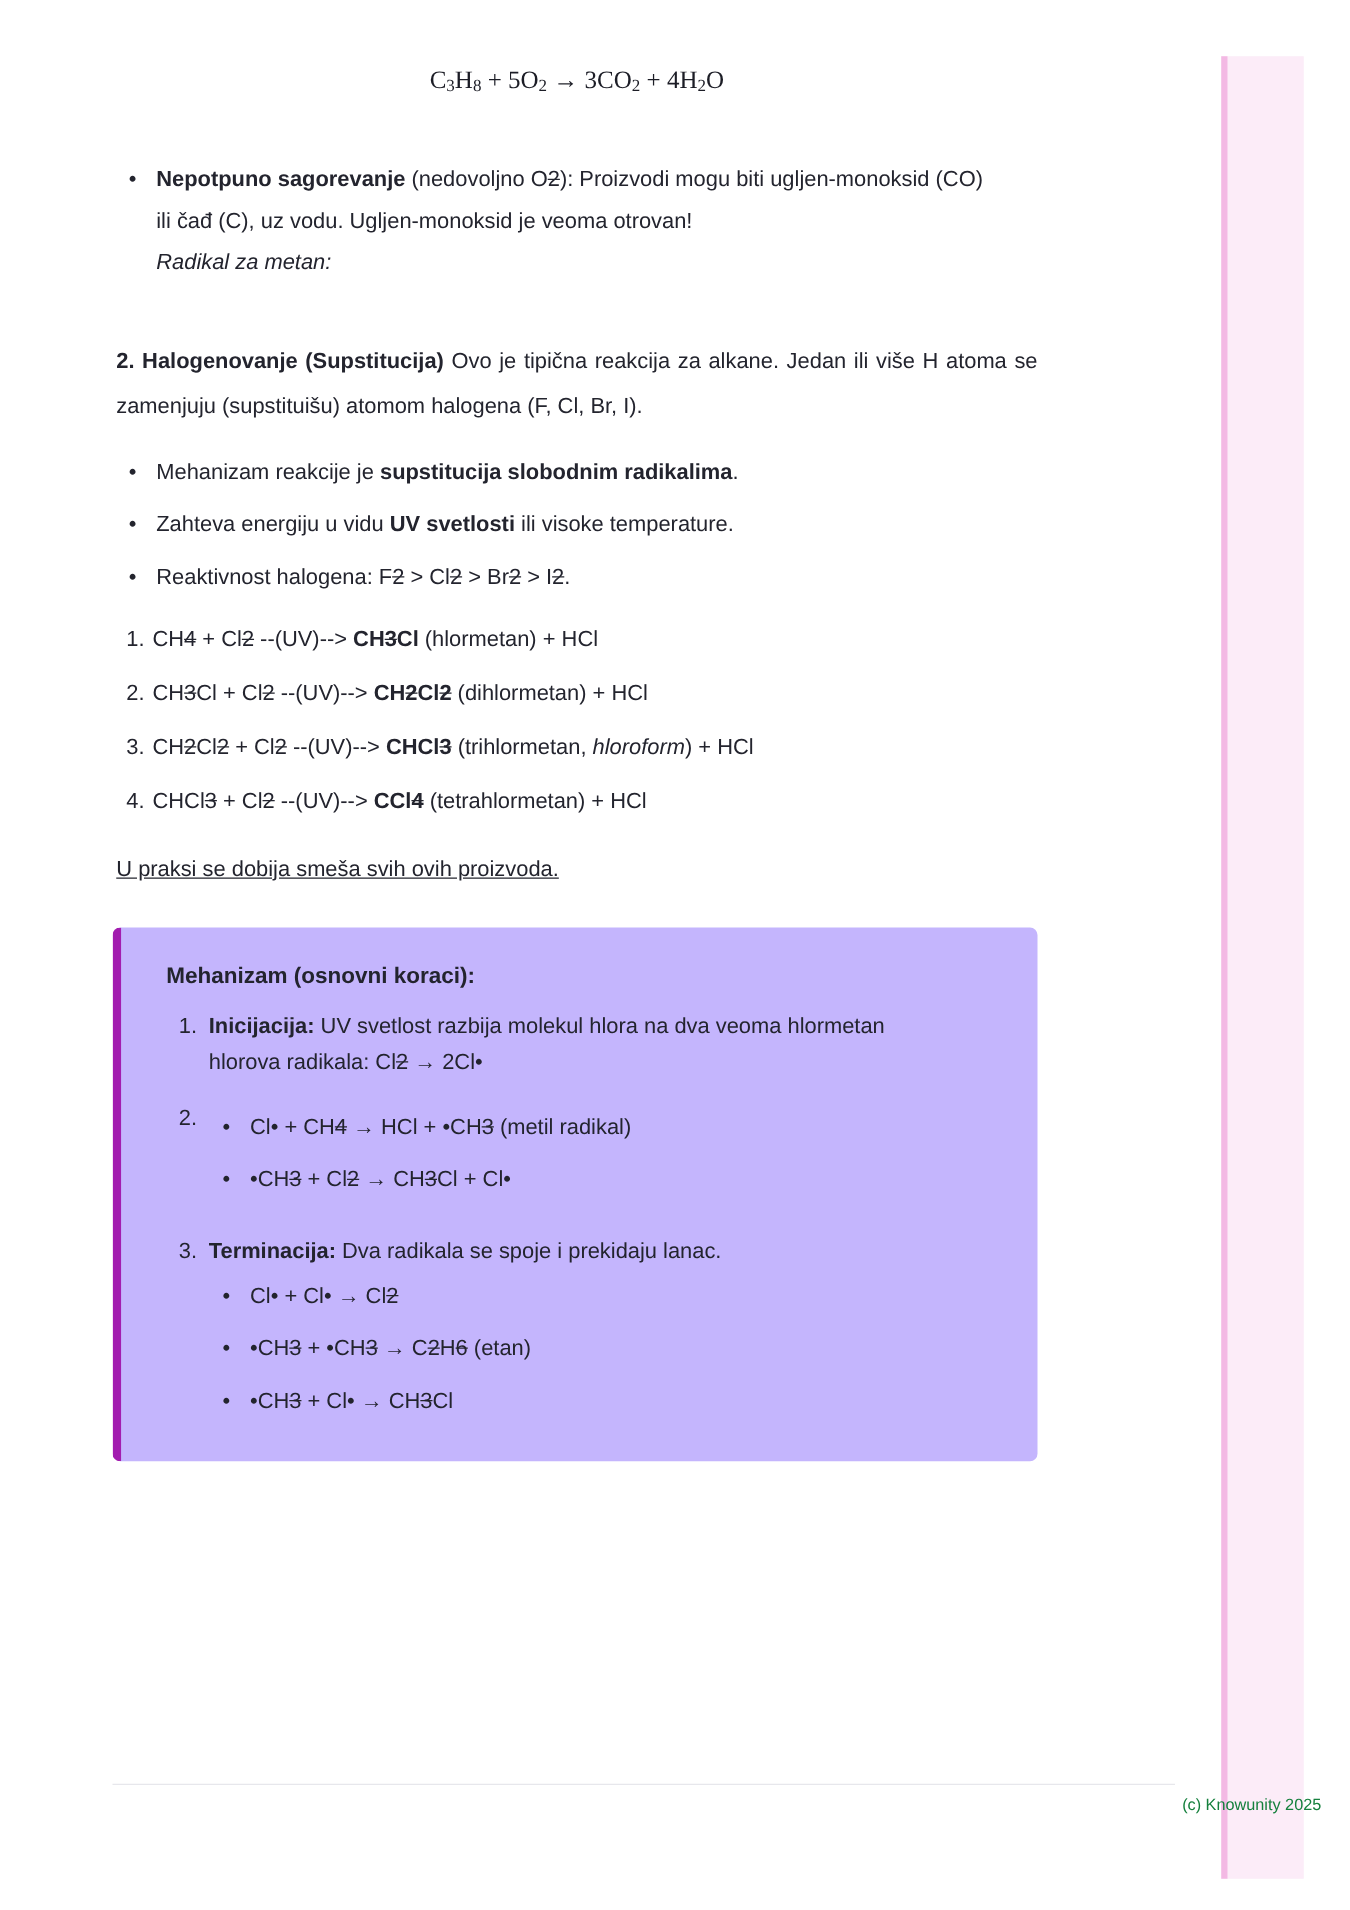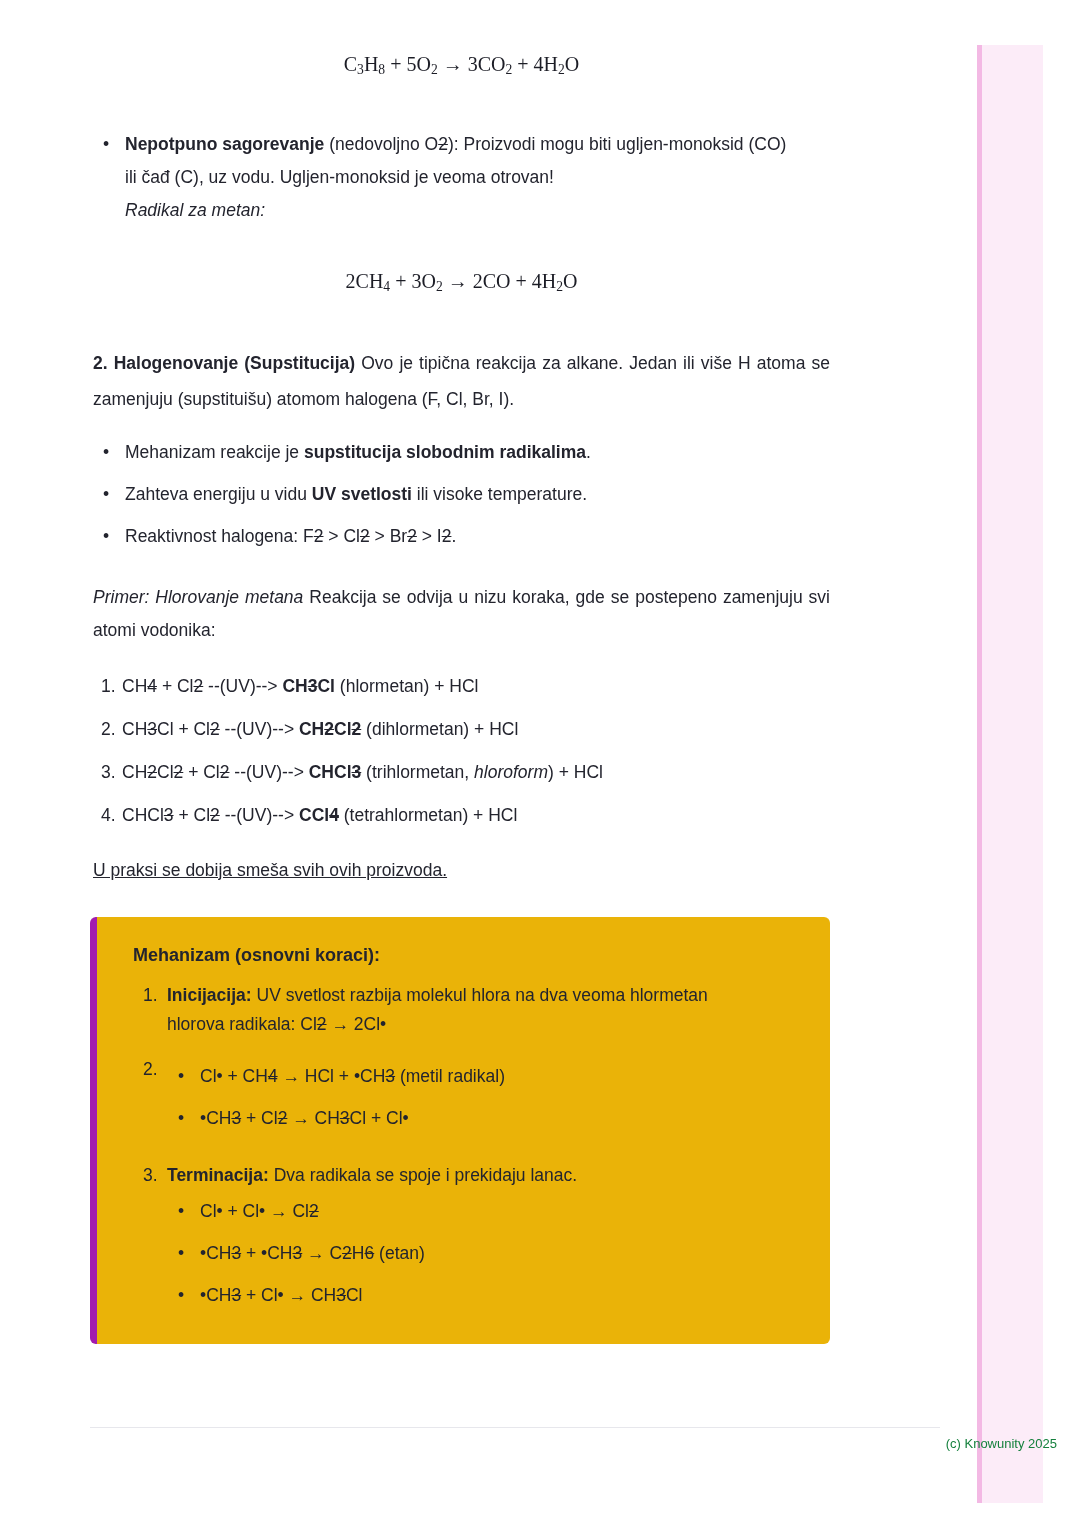--- a/index.html
+++ b/index.html
@@ -43,21 +43,21 @@
 
   .steps{margin-top:28px;margin-left:8px;}
   .step{display:flex;line-height:22px;margin-bottom:21px;}
   .step:last-child{margin-bottom:0;}
   .step-num{flex:none;width:21px;}
 
   .note{line-height:22px;margin-top:33px;text-decoration:underline;}
 
   
   .callout{margin-top:36px;margin-left:-3px;width:740px;box-sizing:border-box;
-    background:#eab308;border-left:7px solid #a21caf;border-radius:6px;
+    background:#c4b5fd;border-left:7px solid #a21caf;border-radius:6px;
     padding:26px 34px 38px 36px;}
   .callout-title{font-size:18px;line-height:24px;}
   .c-item{display:flex;margin-left:10px;}
   .c-item-1{margin-top:14px;}
   .c-item-2{margin-top:16px;}
   .c-item-3{margin-top:32px;}
   .c-num{flex:none;width:24px;line-height:29px;}
   .c-body{flex:1;}
   .c-text{line-height:29px;max-width:570px;}
   .sub-ul{margin-top:10px;margin-left:11px;}
@@ -82,40 +82,38 @@
     <div class="equation eq-1"><span>C</span><span class="rt-sub">3</span><span>H</span><span class="rt-sub">8</span><span> + 5O</span><span class="rt-sub">2</span><span> → 3CO</span><span class="rt-sub">2</span><span> + 4H</span><span class="rt-sub">2</span><span>O</span></div>
 
     <div class="bullet-block">
       <span class="marker">•</span>
       <div class="bullet-body">
         <p><span class="rt-b">Nepotpuno sagorevanje</span><span> (nedovoljno O</span><span class="rt-x">2</span><span>): Proizvodi mogu biti ugljen-monoksid (CO) ili čađ (C), uz vodu. Ugljen-monoksid je veoma otrovan!</span></p>
         <p><span class="rt-i">Radikal za metan:</span></p>
       </div>
     </div>
 
-    <div class="equation eq-2"><span>2CH</span><span class="rt-sub">4</span><span> + 3O</span><span class="rt-sub">2</span><span> → 2CO + 4H</span><span class="rt-sub">2</span><span>O</span></div>
 
     <p class="h-para"><span class="rt-b">2. Halogenovanje (Supstitucija)</span><span> Ovo je tipična reakcija za alkane. Jedan ili više H atoma se zamenjuju (supstituišu) atomom halogena (F, Cl, Br, I).</span></p>
 
     <div class="ul">
       <div class="ul-row">
         <span class="marker">•</span>
         <p><span>Mehanizam reakcije je </span><span class="rt-b">supstitucija slobodnim radikalima</span><span>.</span></p>
       </div>
       <div class="ul-row">
         <span class="marker">•</span>
         <p><span>Zahteva energiju u vidu </span><span class="rt-b">UV svetlosti</span><span> ili visoke temperature.</span></p>
       </div>
       <div class="ul-row">
         <span class="marker">•</span>
         <p><span>Reaktivnost halogena: F</span><span class="rt-x">2</span><span> &gt; Cl</span><span class="rt-x">2</span><span> &gt; Br</span><span class="rt-x">2</span><span> &gt; I</span><span class="rt-x">2</span><span>.</span></p>
       </div>
     </div>
 
-    <p class="ex-para"><span class="rt-i">Primer: Hlorovanje metana</span><span> Reakcija se odvija u nizu koraka, gde se postepeno zamenjuju svi atomi vodonika:</span></p>
 
     <div class="steps">
       <div class="step">
         <span class="step-num">1.</span>
         <p><span>CH</span><span class="rt-x">4</span><span> + Cl</span><span class="rt-x">2</span><span> --(UV)--&gt; </span><span class="rt-b">CH</span><span class="rt-b rt-x">3</span><span class="rt-b">Cl</span><span> (hlormetan) + HCl</span></p>
       </div>
       <div class="step">
         <span class="step-num">2.</span>
         <p><span>CH</span><span class="rt-x">3</span><span>Cl + Cl</span><span class="rt-x">2</span><span> --(UV)--&gt; </span><span class="rt-b">CH</span><span class="rt-b rt-x">2</span><span class="rt-b">Cl</span><span class="rt-b rt-x">2</span><span> (dihlormetan) + HCl</span></p>
       </div>

